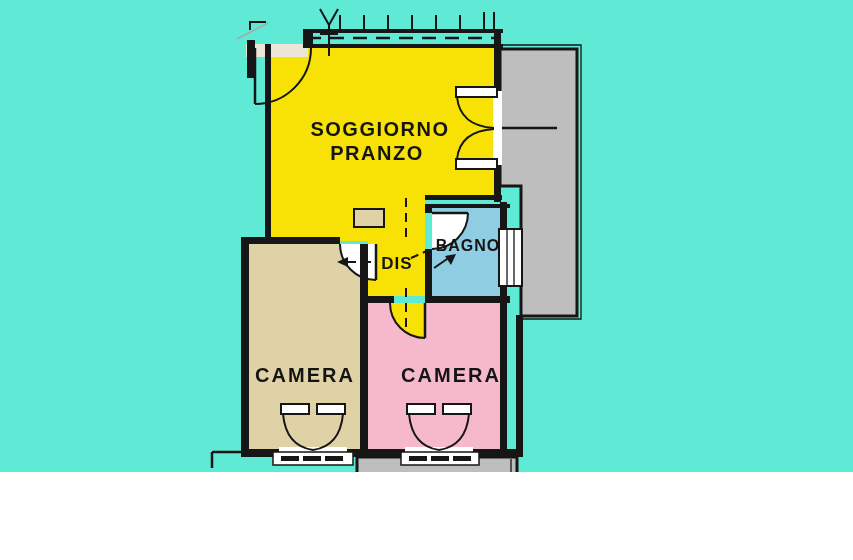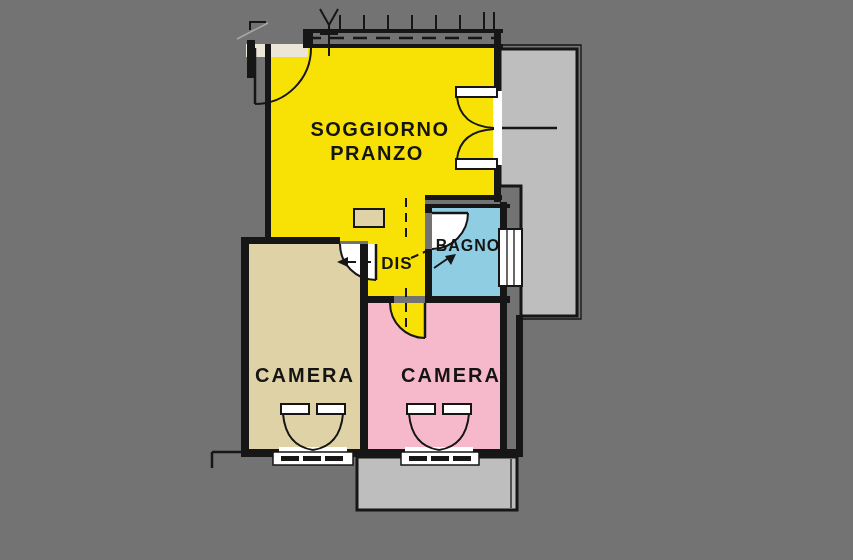--- a/index.html
+++ b/index.html
@@ -1,16 +1,16 @@
 <!DOCTYPE html>
 <html><head>
 <meta charset="utf-8">
 <style>
   html,body{margin:0;padding:0;background:#ffffff;}
-  .canvas{position:relative;width:853px;height:560px;background:#737373;overflow:hidden;
+  .canvas{position:relative;width:853px;height:472px;background:#5eead4;overflow:hidden;
           font-family:"Liberation Sans", sans-serif;}
   svg{position:absolute;left:0;top:0;}
   .wall{fill:#161616;}
   .stroke{stroke:#161616;fill:none;}
   .room-label{fill:#141414;font-weight:bold;text-anchor:middle;
               font-family:"Liberation Sans", sans-serif;}
 </style>
 </head>
 <body>
 

